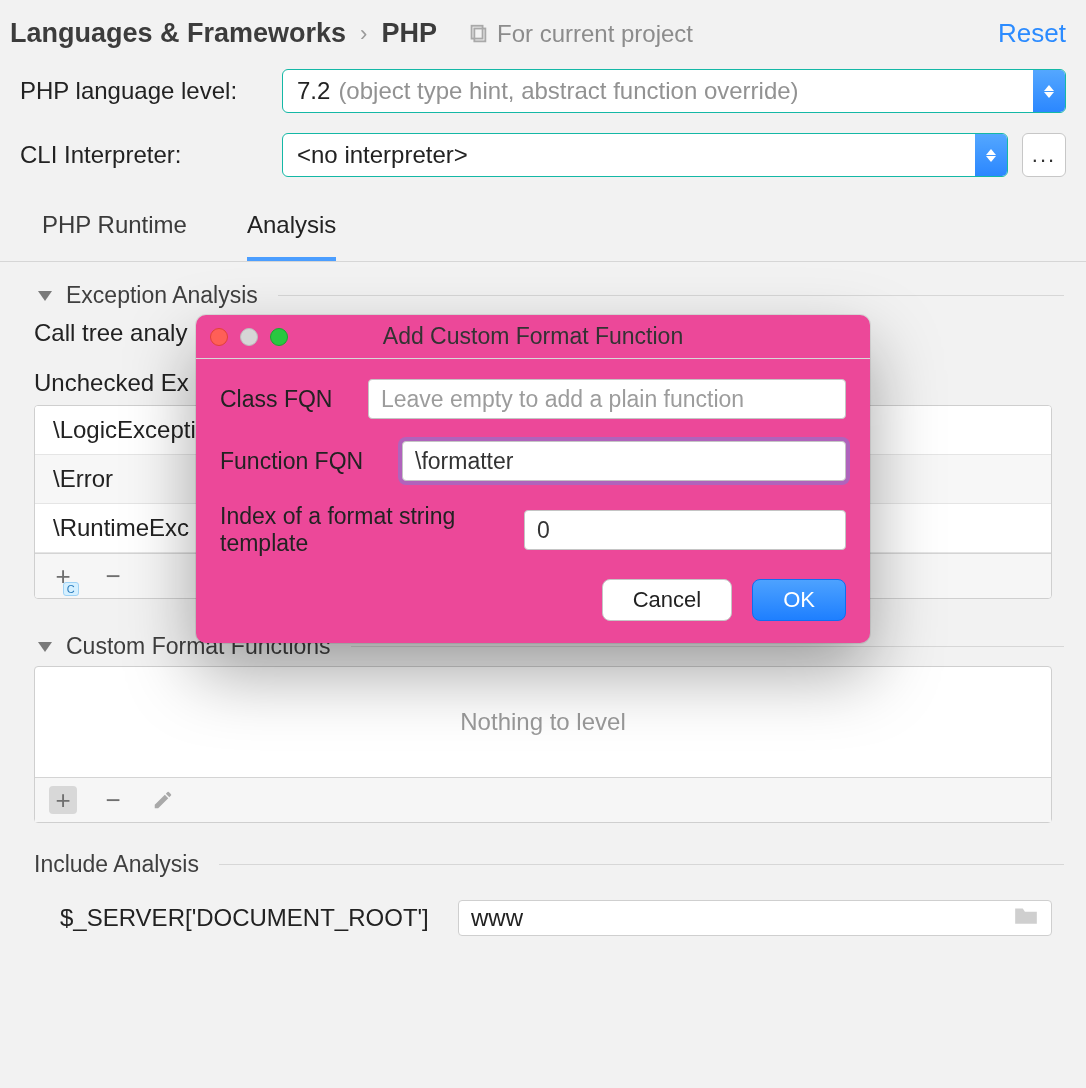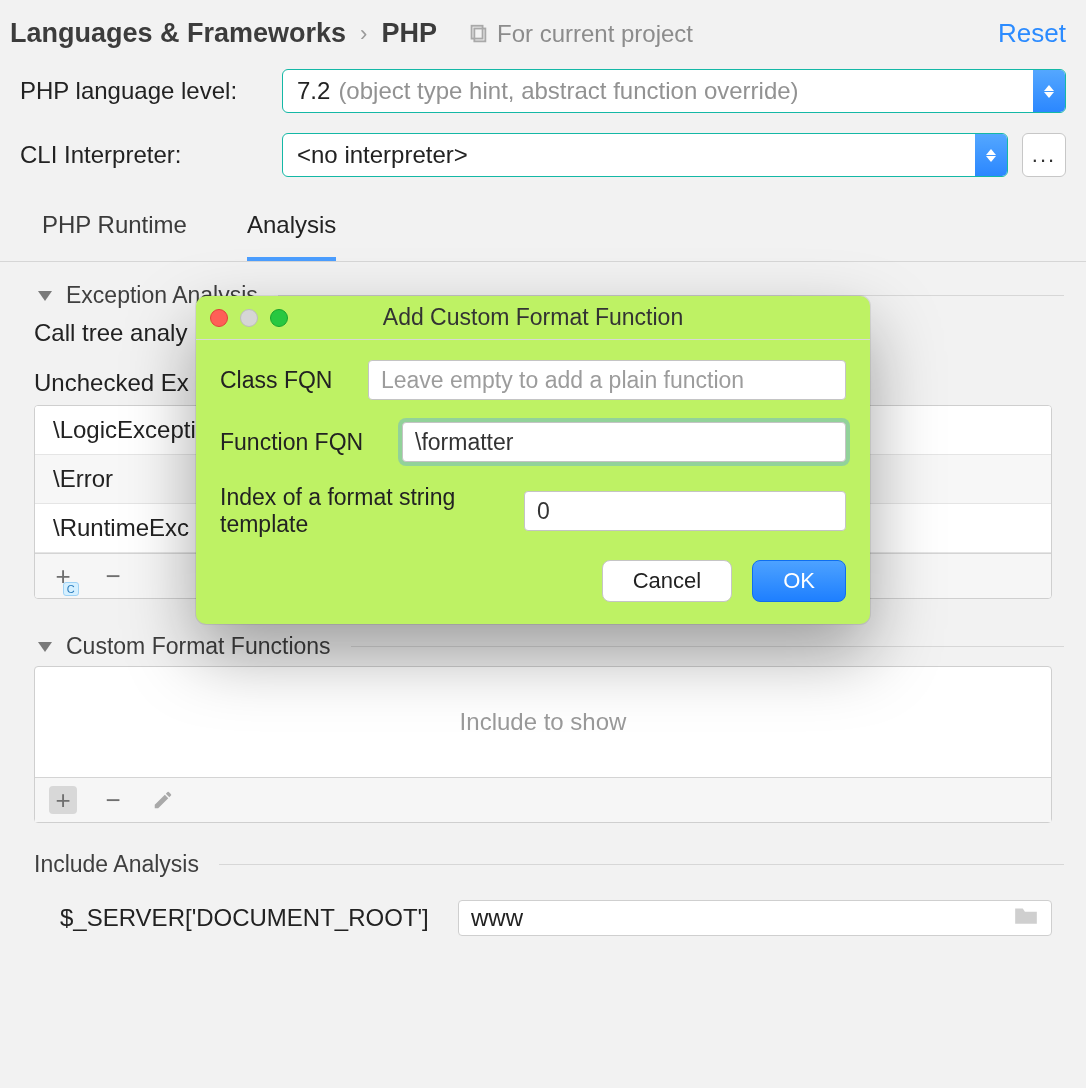--- a/index.html
+++ b/index.html
@@ -71,21 +71,21 @@
     .plus .c-badge::after { content:'C'; position:absolute; bottom:-4px; right:-8px; font-size:11px; background:#d5f0ff; color:#2a7bbd; padding:0 3px; border-radius:3px; border:1px solid #9ed2f5;}
     
     .empty-panel { margin:0 34px; background:#fff; border:1px solid #cfcfcf; border-radius:4px; }
     .empty-body { height:110px; display:flex; align-items:center; justify-content:center; color:#9a9a9a; font-size:24px;}
     
     .include-row { display:flex; align-items:center; padding:16px 34px 0 60px; gap:18px;}
     .include-row .lab { font-size:24px; min-width:380px;}
     .include-row .input-like { flex:1; display:flex; align-items:center; background:#fff; border:1px solid #cfcfcf; border-radius:4px; height:36px; padding:0 12px; font-size:24px; position:relative;}
     .include-row .input-like .folder-icon { margin-left:auto; color:#bdbdbd; }
     .modal {
-      position:absolute; top:296px; left:196px; width:674px; background:#bef264;
+      position:absolute; top:315px; left:196px; width:674px; background:#ec4899;
       border-radius:10px; box-shadow:0 30px 70px rgba(0,0,0,0.35), 0 0 0 1px rgba(0,0,0,0.08);
     }
     .modal-titlebar {
       height:44px; display:flex; align-items:center; padding:0 14px; border-bottom:1px solid #d8d8d8;
       border-top-left-radius:10px; border-top-right-radius:10px; position:relative;
     }
     .tl-dots { display:flex; gap:12px; }
     .tl-dot { width:18px; height:18px; border-radius:50%; }
     .tl-dot.red { background:#ff5f57; border:1px solid #e14138;}
     .tl-dot.gray { background:#d6d6d6; border:1px solid #bcbcbc;}
@@ -189,21 +189,21 @@
   </div>
 </div>
 
 <div class="section-header" style="padding-top:34px;">
   <div class="arrow"></div>
   <div class="title">Custom Format Functions</div>
   <div class="line"></div>
 </div>
 
 <div class="empty-panel">
-  <div class="empty-body">Include to show</div>
+  <div class="empty-body">Nothing to level</div>
   <div class="panel-toolbar">
     <div class="plus hl">+</div>
     <div class="minus">−</div>
     <div class="pencil">
       <svg viewBox="0 0 24 24">
           <path d="M3 17.25V21h3.75l11-11-3.75-3.75-11 11zM20.7 7.04a1 1 0 0 0 0-1.41l-2.34-2.34a1 1 0 0 0-1.41 0l-1.83 1.83 3.75 3.75 1.83-1.83z"></path>
         </svg>
     </div>
   </div>
 </div>

